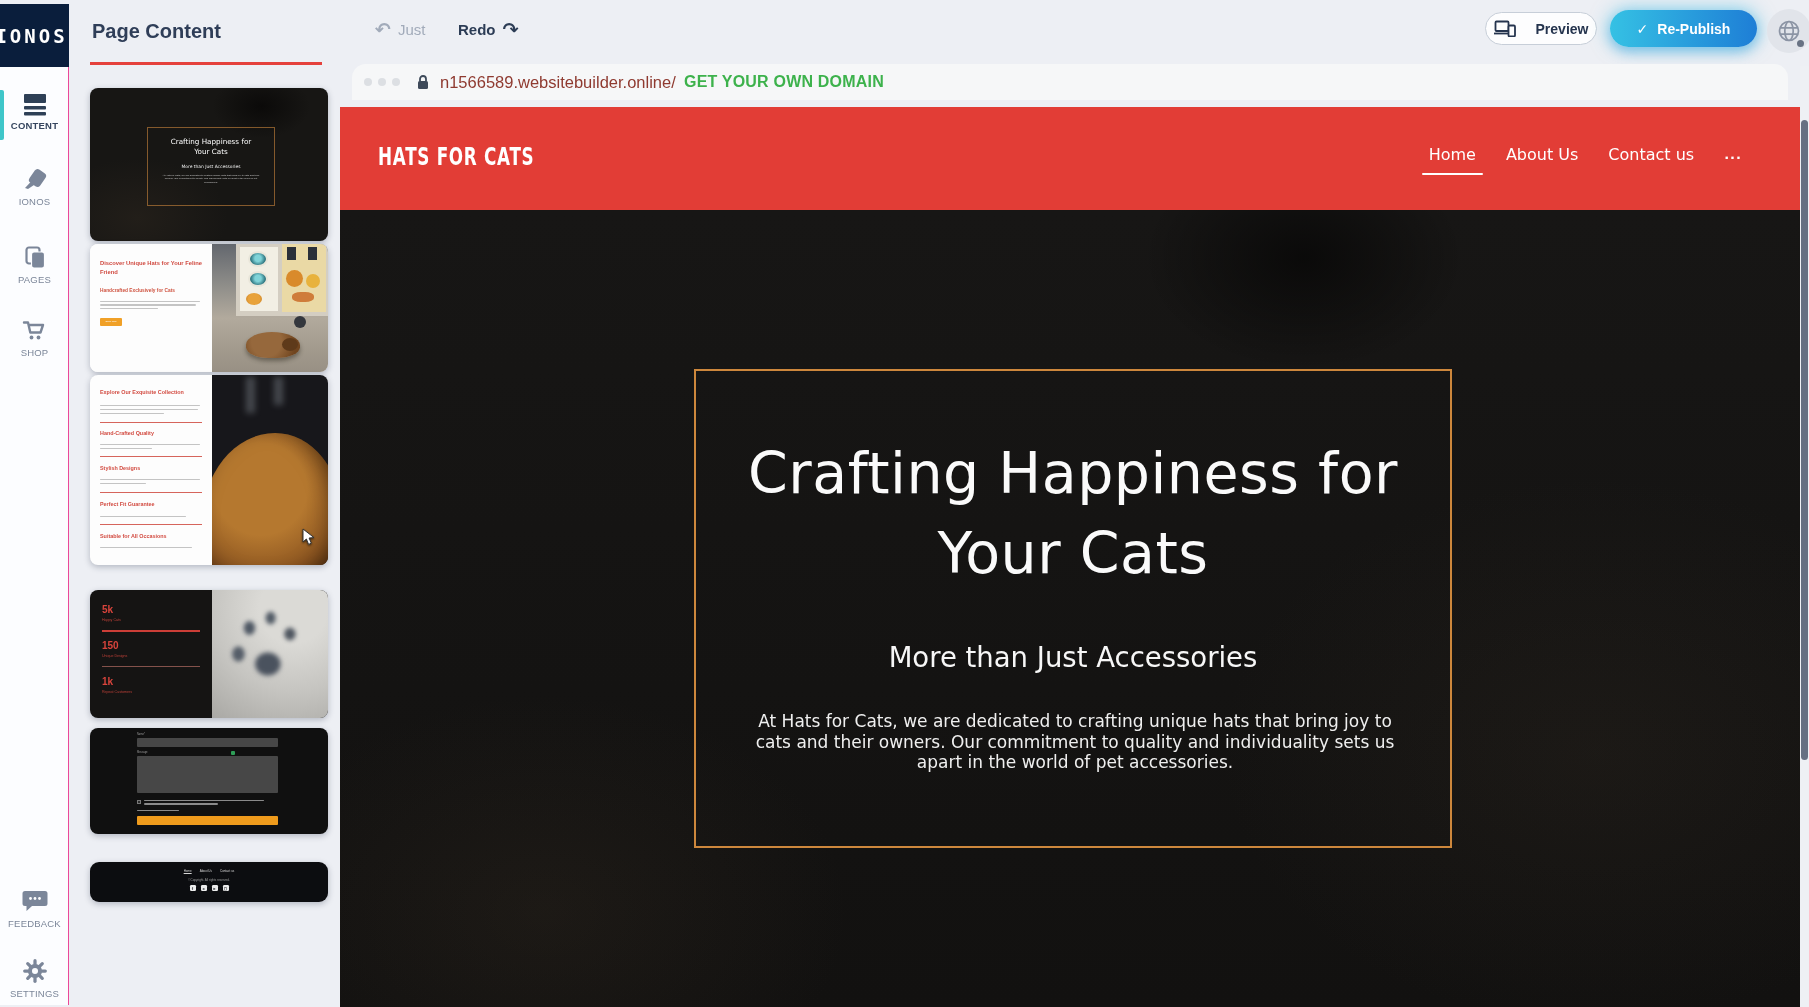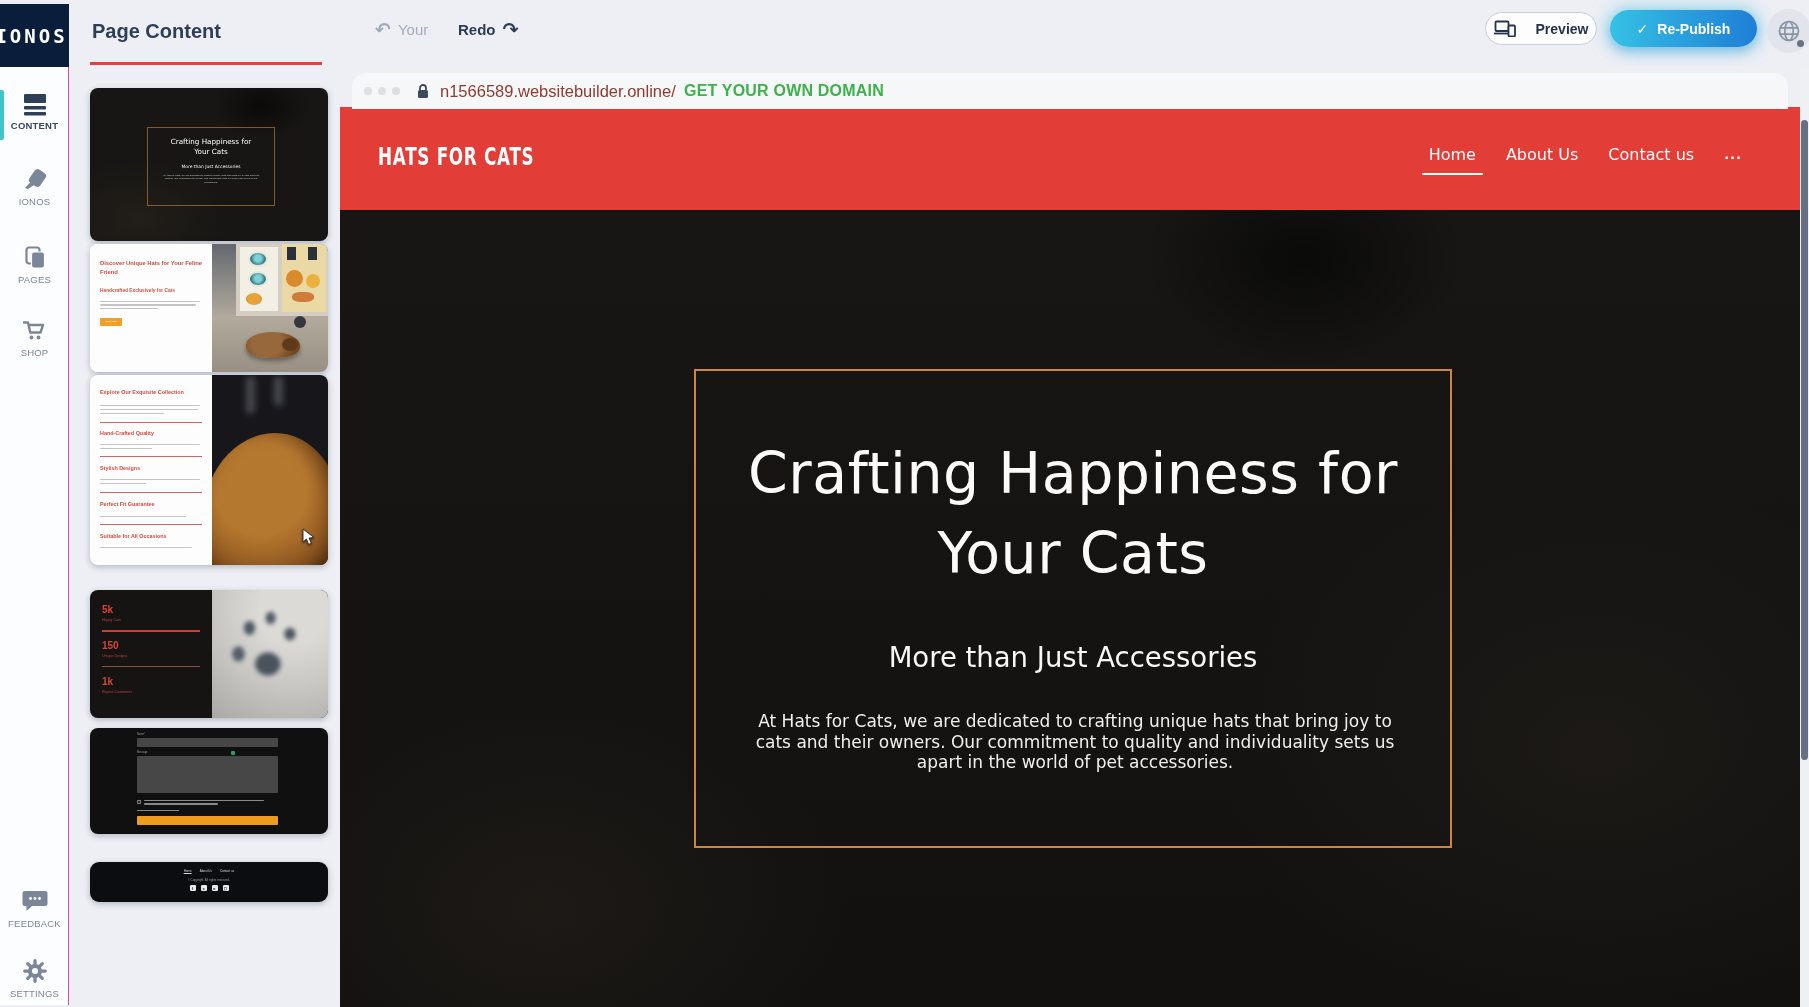--- a/index.html
+++ b/index.html
@@ -110,21 +110,21 @@
   .btn-preview { position:absolute; left:1485px; top:12px; width:112px; height:33px; border-radius:17px; background:#fdfdfe; border:1px solid #c7ced8; display:flex; align-items:center; justify-content:center; gap:20px; color:#25344e; font-size:14px; font-weight:bold; cursor:pointer; }
   .btn-publish { position:absolute; left:1610px; top:10px; width:147px; height:37px; border-radius:19px;
                  background:linear-gradient(90deg,#35c1e4,#1e7ed6); color:#fff; font-size:14px; font-weight:bold;
                  display:flex; align-items:center; justify-content:center; gap:9px; cursor:pointer;
                  box-shadow:0 0 18px 2px rgba(52,190,230,.5), 0 5px 12px rgba(30,130,210,.35); }
   .check { font-family:"DejaVu Sans", sans-serif; font-size:14px; }
   .globe-btn { position:absolute; left:1767px; top:9px; width:44px; height:44px; border-radius:50%; background:#e1e4ea; display:flex; align-items:center; justify-content:center; cursor:pointer; }
   .globe-dot { position:absolute; left:30px; top:31px; width:7px; height:7px; border-radius:50%; background:#687283; }
 
   
-  .urlbar { position:absolute; left:352px; top:73px; width:1436px; height:36px; background:#f6f7f8; border-radius:14px 14px 0 0; z-index:5; }
+  .urlbar { position:absolute; left:352px; top:64px; width:1436px; height:36px; background:#f6f7f8; border-radius:14px 14px 0 0; z-index:5; }
   .dotrow { position:absolute; left:12px; top:14px; display:flex; gap:6px; }
   .dotrow i { width:8px; height:8px; border-radius:50%; background:#dcdfe3; }
   .url-lock { position:absolute; left:64px; top:10px; }
   .url-text { position:absolute; left:88px; top:9px; font-size:16.5px; color:#8f3a30; }
   .url-cta { position:absolute; left:332px; top:9px; font-size:16px; font-weight:bold; color:#3db24c; letter-spacing:.2px; cursor:pointer;text-align:center; }
 
   
   .site-header { position:absolute; left:340px; top:107px; width:1460px; height:103px; background:#e23d36; z-index:4; }
   .brand { position:absolute; left:38px; top:36px; color:#fff; font-family:"DejaVu Sans", sans-serif; font-weight:bold; font-size:24px; letter-spacing:1px; transform:scaleX(.7); transform-origin:left center; white-space:nowrap; }
   .site-nav { position:absolute; right:58px; top:38px; display:flex; gap:30px; align-items:center; color:#fff; font-family:"DejaVu Sans", sans-serif; font-size:16px; }
@@ -343,21 +343,21 @@
     </div>
   </div>
 
   <svg class="cursor" width="14" height="18" viewBox="0 0 14 18">
     <path d="M1 1 L1 14 L4.4 11 L6.6 16.4 L9.3 15.2 L7.1 10 L12 9.6 Z" fill="#fff" stroke="#333" stroke-width="1"></path>
   </svg>
 </section>
 
 <div class="tb-undo">
   <span class="glyph-arrow">↶</span>
-  <span class="txt">Your</span>
+  <span class="txt">Just</span>
 </div>
 <div class="tb-redo">
   <span class="txt">Redo</span>
   <span class="glyph-arrow">↷</span>
 </div>
 
 <div class="btn-preview">
   <svg width="22" height="17" viewBox="0 0 22 17">
     <rect x="1.5" y="1.5" width="13" height="9.5" rx="1" fill="none" stroke="#25344e" stroke-width="1.8"></rect>
     <path d="M0 13.5 h16" stroke="#25344e" stroke-width="1.8"></path>

